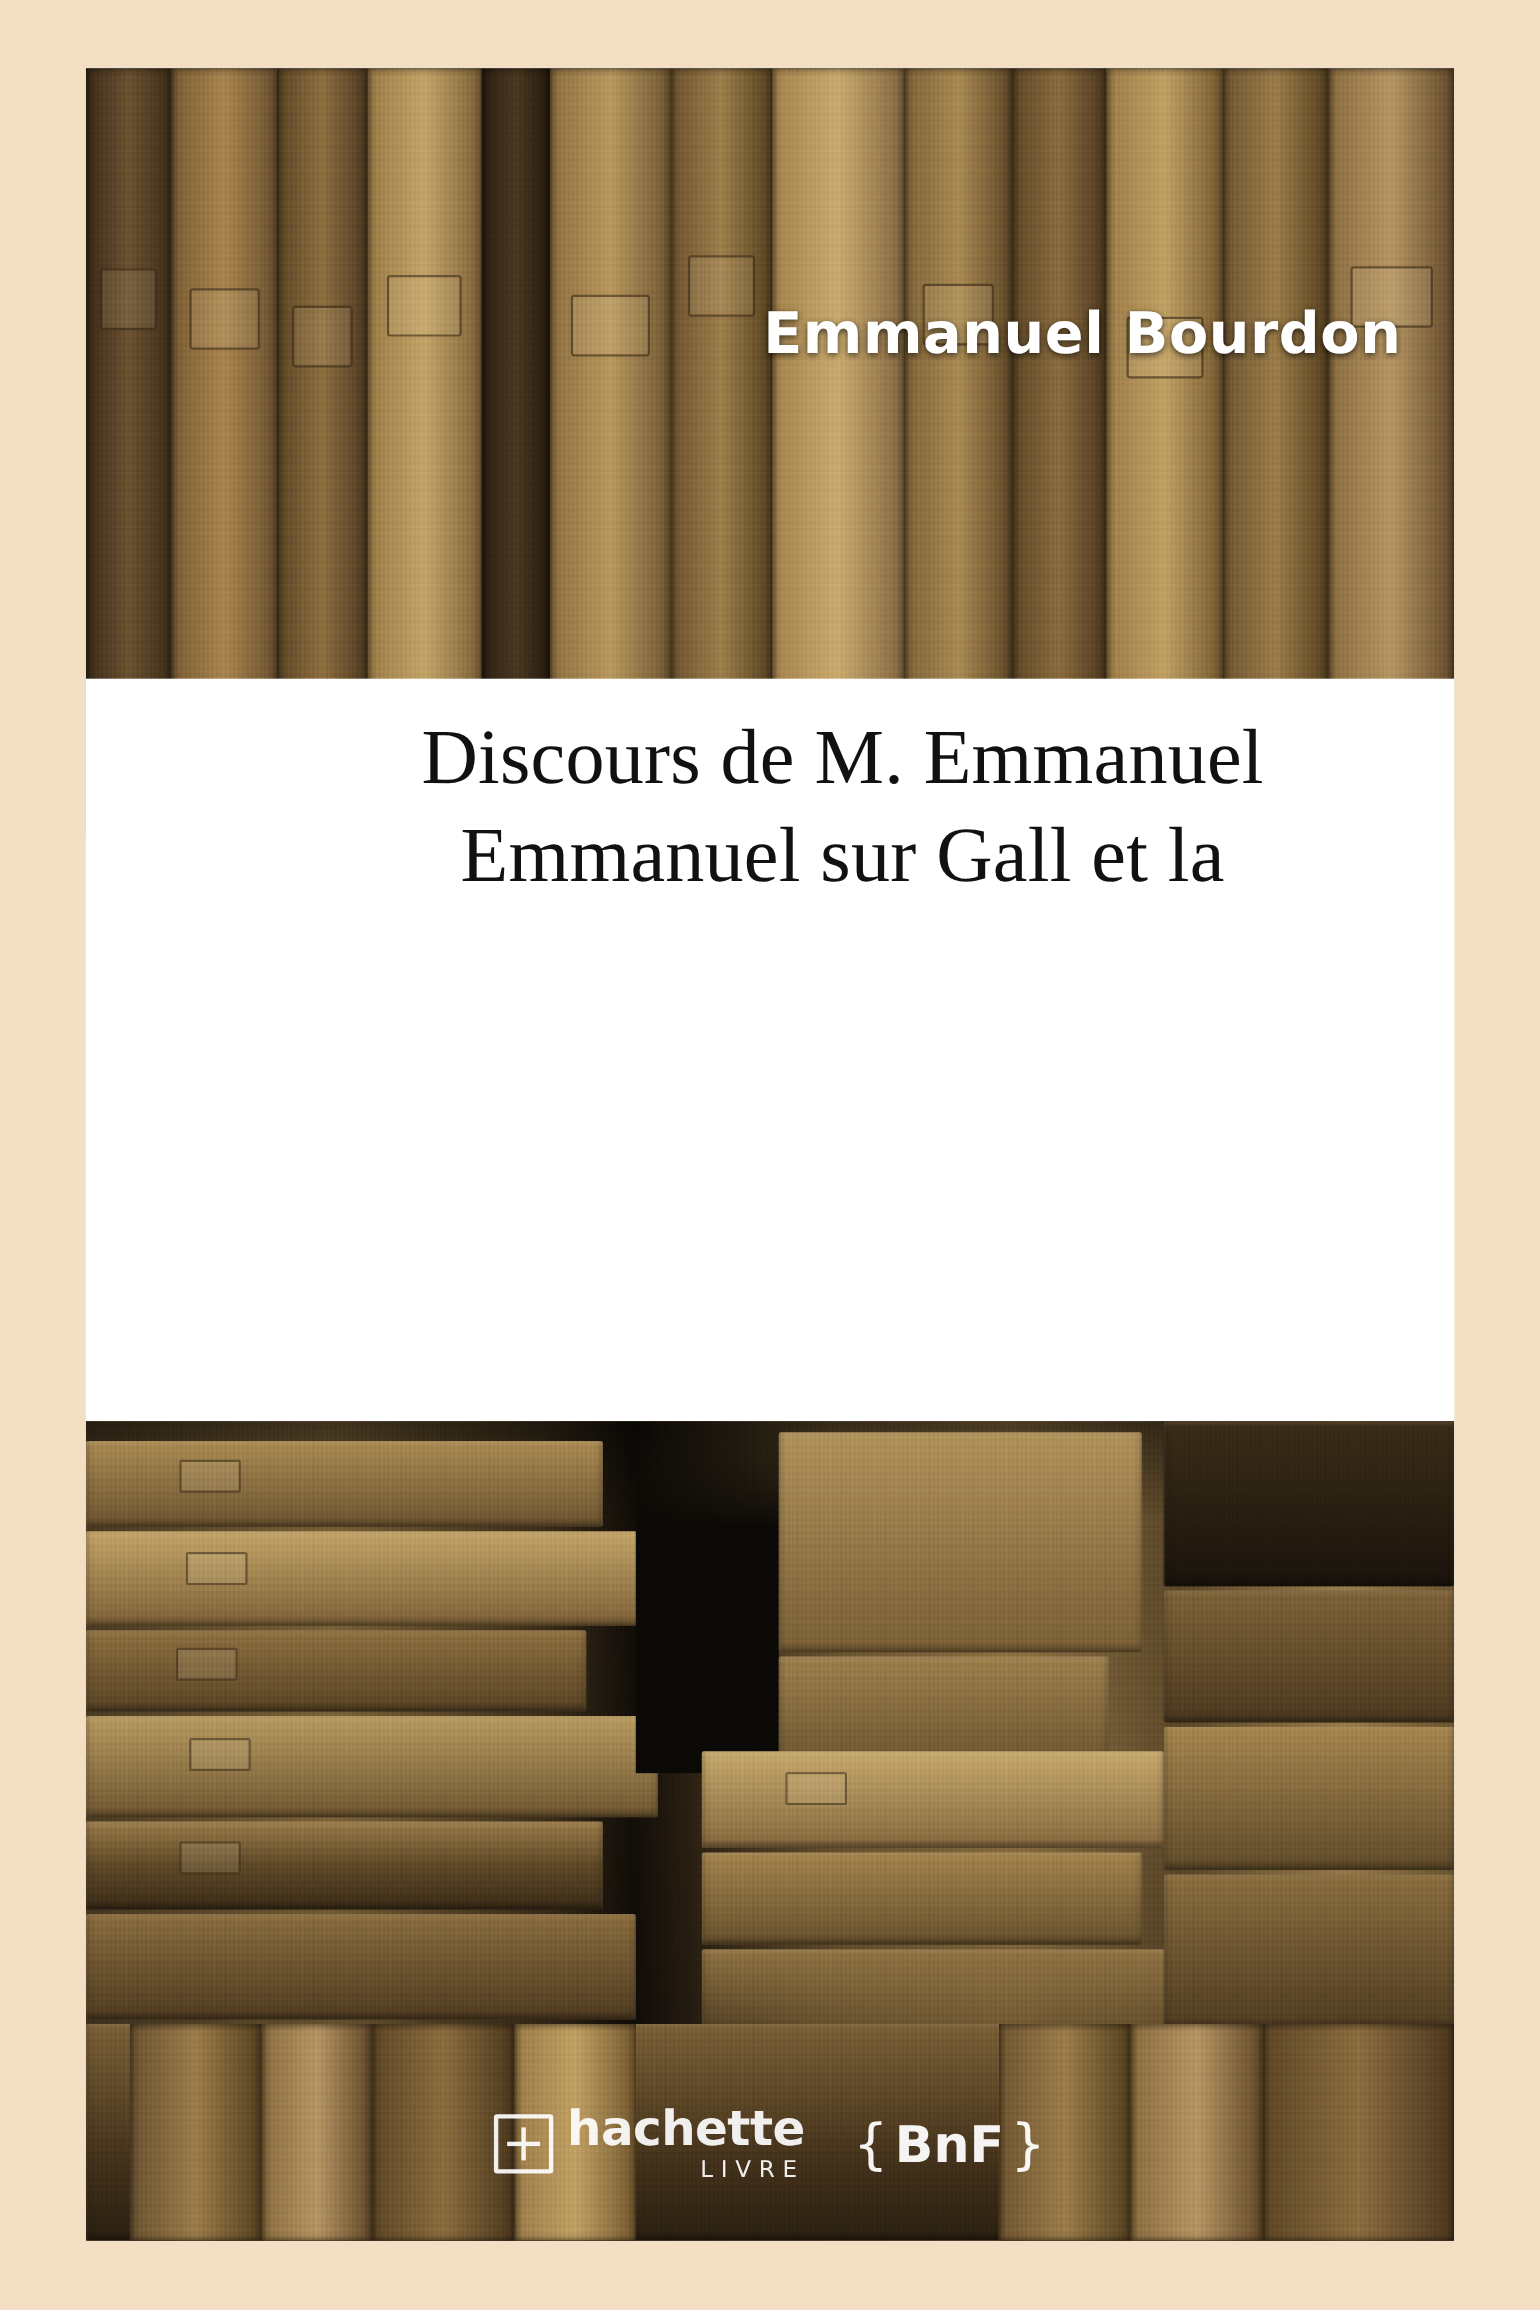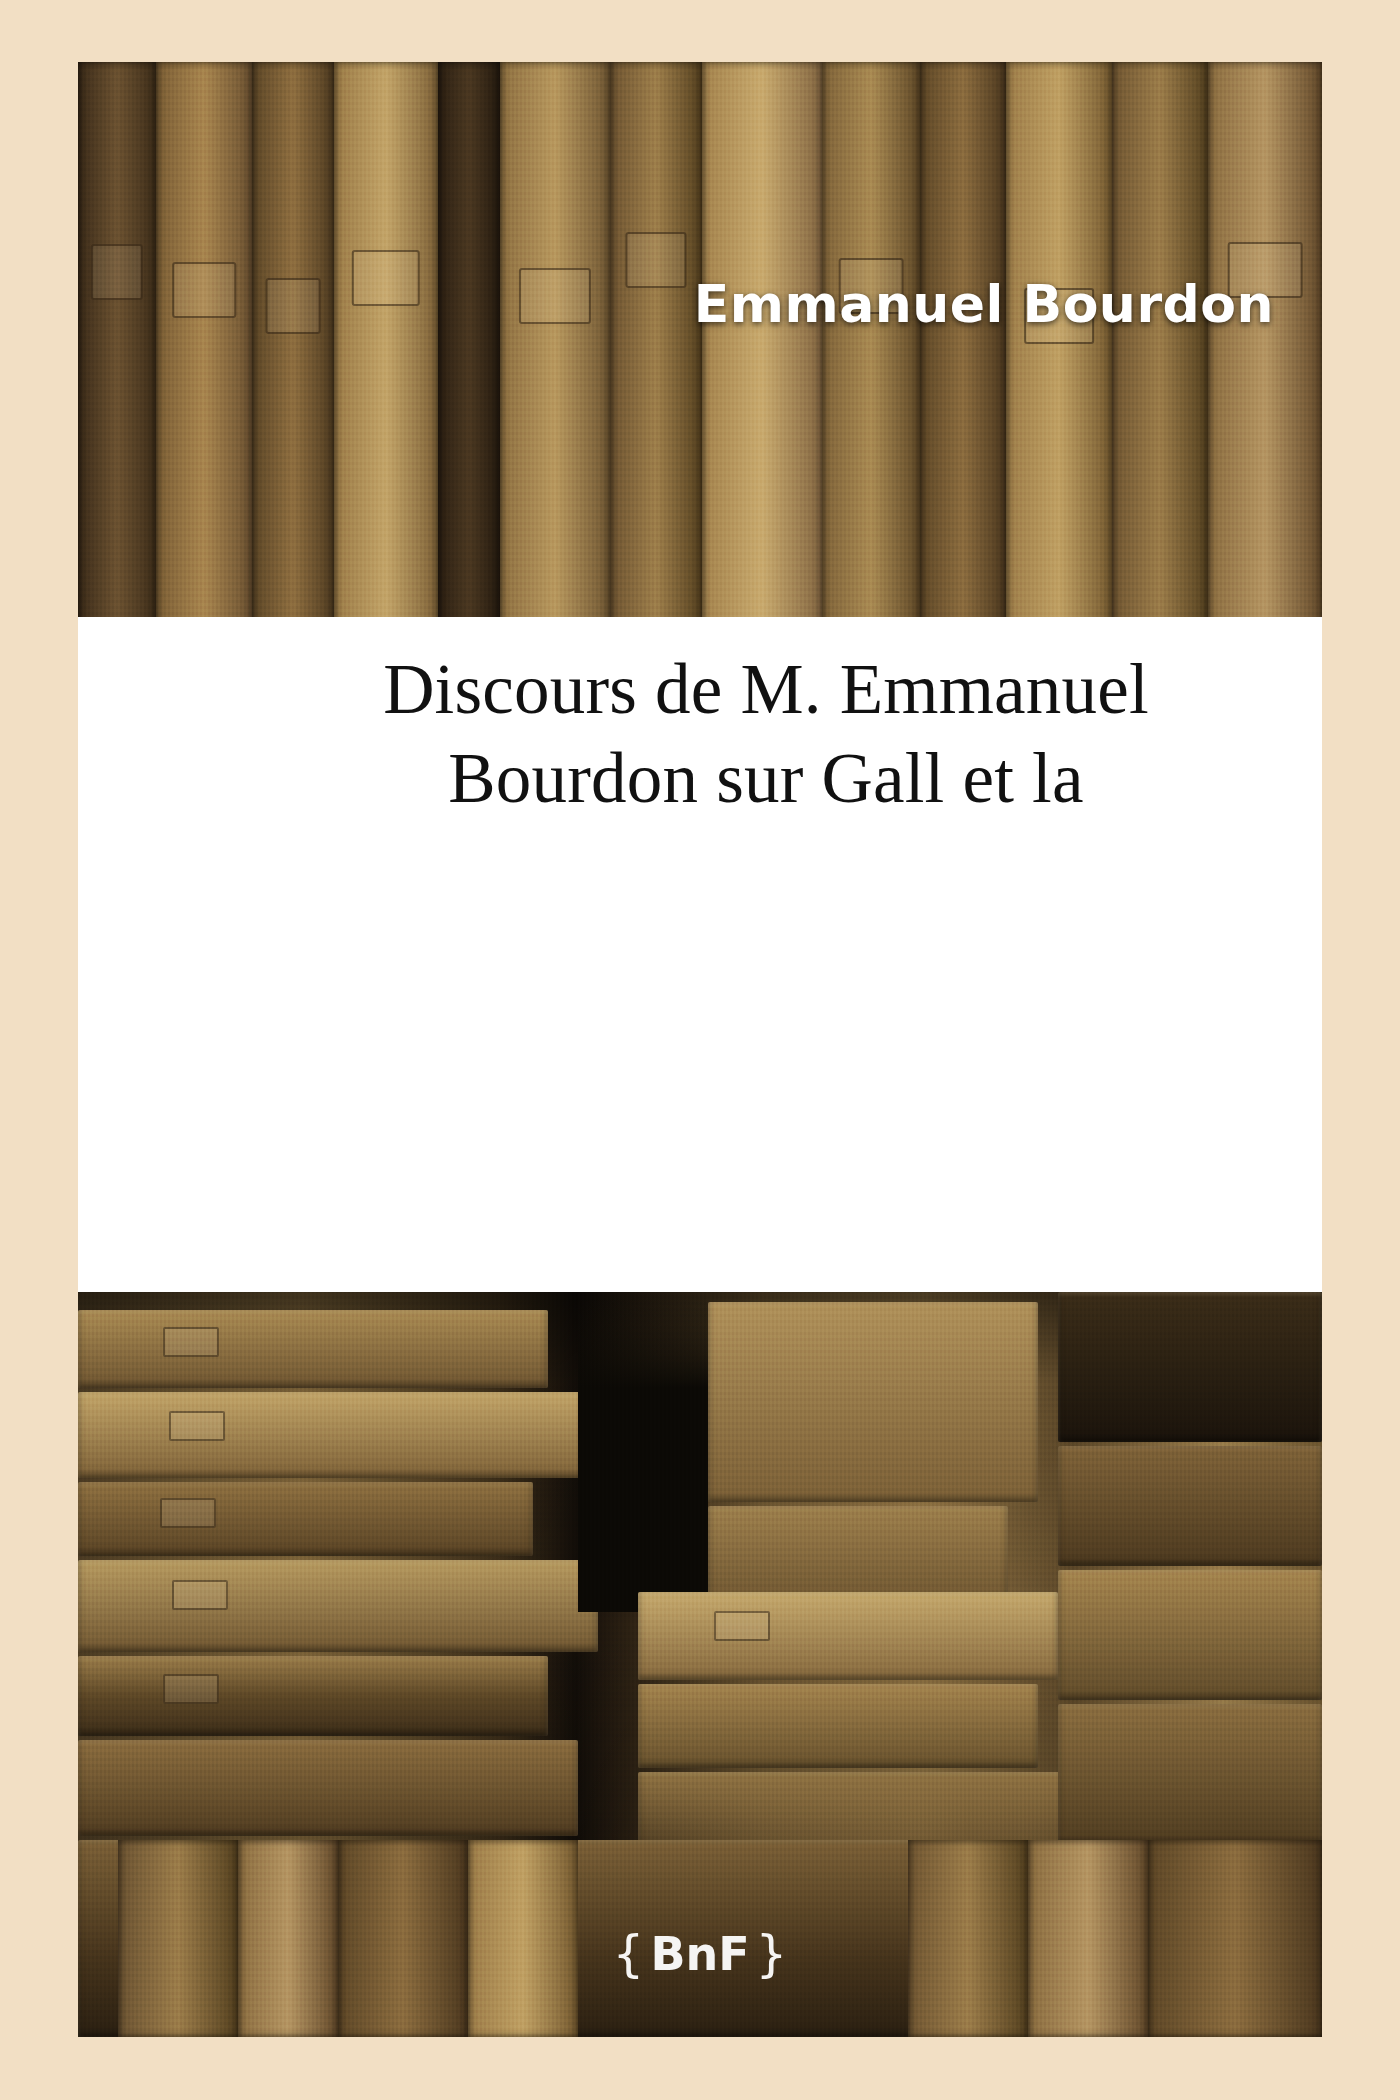--- a/index.html
+++ b/index.html
@@ -282,21 +282,21 @@
             <div class="label" style="top:180px;"></div>
           </div>
       </div>
       <div class="grain"></div>
       <div class="author">Emmanuel Bourdon</div>
     </div>
 
     <div class="title-band">
       <div class="title">
         <div>Discours de M. Emmanuel</div>
-        <div>Bourdon sur Gall et la</div>
+        <div>Emmanuel sur Gall et la</div>
       </div>
     </div>
 
     <div class="photo-bottom">
       <div class="base"></div>
 
       <div class="hbook" style="left:0px;top:18px;width:470px;height:78px;background:linear-gradient(180deg,#a98a52,#6d5430);">
           <div class="tag"></div>
         </div>
       <div class="hbook" style="left:0px;top:100px;width:505px;height:86px;background:linear-gradient(180deg,#c2a468,#7d6137);">
@@ -333,20 +333,27 @@
       <div class="spine" style="left:160px;top:548px;height:197px;width:100px;background:linear-gradient(90deg,#8a6c3f,#b59562,#63492a);"></div>
       <div class="spine" style="left:260px;top:548px;height:197px;width:130px;background:linear-gradient(90deg,#5d4626,#8b6c3e,#4b371e);"></div>
       <div class="spine" style="left:390px;top:548px;height:197px;width:110px;background:linear-gradient(90deg,#9c7c48,#c0a063,#74592f);"></div>
       <div class="spine" style="left:830px;top:548px;height:197px;width:120px;background:linear-gradient(90deg,#6f5531,#9b7c49,#54401f);"></div>
       <div class="spine" style="left:950px;top:548px;height:197px;width:120px;background:linear-gradient(90deg,#8a6c3f,#b59562,#63492a);"></div>
       <div class="spine" style="left:1070px;top:548px;height:197px;width:174px;background:linear-gradient(90deg,#5d4626,#8b6c3e,#4b371e);"></div>
 
       <div class="grain"></div>
 
       <div class="logos">
+        <div class="hachette">
+          <div class="mark"></div>
+          <div class="words">
+            <span class="w1">hachette</span>
+            <span class="w2">LIVRE</span>
+          </div>
+        </div>
         <div class="bnf">
           <span class="brace">{</span>
           <span>BnF</span>
           <span class="brace">}</span>
         </div>
       </div>
     </div>
 
   </div>
 </div>

